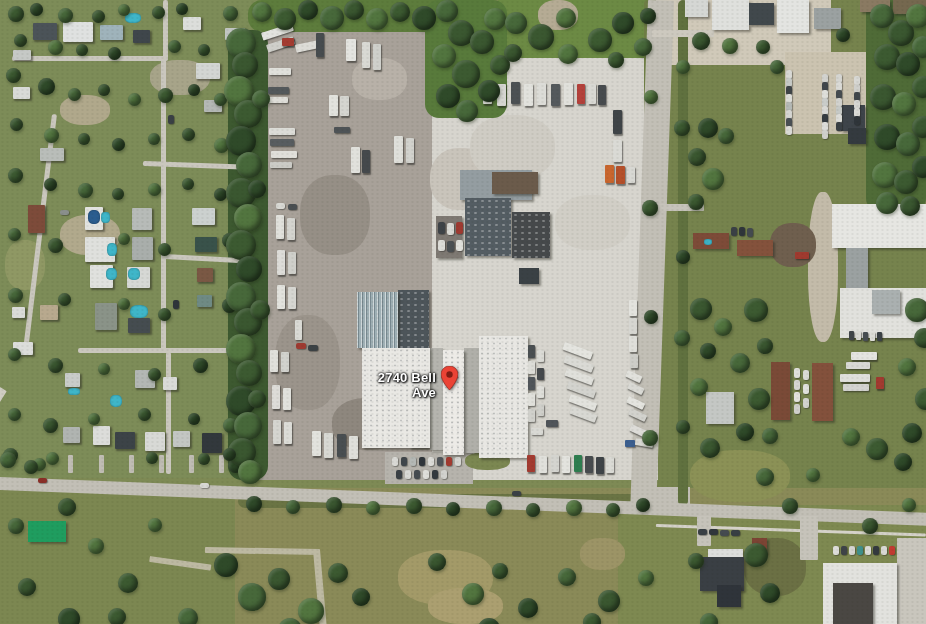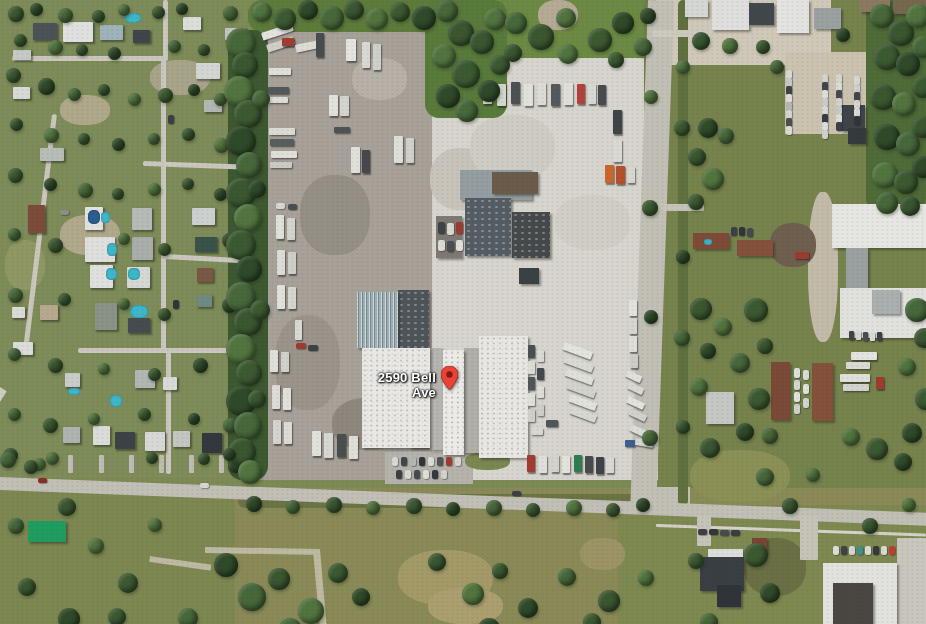--- a/index.html
+++ b/index.html
@@ -576,21 +576,21 @@
     <div class="f tree" style="left: 566px; top: 500px; width: 16px; height: 16px; background-color: rgb(82, 117, 63);"></div>
     <div class="f tree" style="left: 606px; top: 503px; width: 14px; height: 14px; background-color: rgb(60, 90, 49);"></div>
     <div class="f tree" style="left: 636px; top: 498px; width: 14px; height: 14px; background-color: rgb(47, 74, 41);"></div>
     <div class="f tree" style="left: 0px; top: 452px; width: 16px; height: 16px; background-color: rgb(71, 104, 58);"></div>
     <div class="f tree" style="left: 24px; top: 460px; width: 14px; height: 14px; background-color: rgb(58, 87, 48);"></div>
     <div class="f tree" style="left: 46px; top: 452px; width: 13px; height: 13px; background-color: rgb(82, 117, 63);"></div>
     <div class="f tree" style="left: 146px; top: 452px; width: 12px; height: 12px; background-color: rgb(60, 90, 49);"></div>
     <div class="f tree" style="left: 223px; top: 448px; width: 13px; height: 13px; background-color: rgb(47, 74, 41);"></div>
     <div id="grain"></div>
 
-  <div id="pin-label">2590 Bell Ave</div>
+  <div id="pin-label">2740 Bell Ave</div>
 
   <div id="pin">
     <svg width="17" height="24" viewBox="0 0 24 34" xmlns="http://www.w3.org/2000/svg">
       <path d="M12 0C5.4 0 0 5.4 0 12c0 9 12 22 12 22s12-13 12-22C24 5.4 18.6 0 12 0z" fill="#EA4335" stroke="#8a231b" stroke-width="1"></path>
       <circle cx="12" cy="12" r="4.5" fill="#7e1d14"></circle>
     </svg>
   </div>
 </div>
 
 </body></html>

